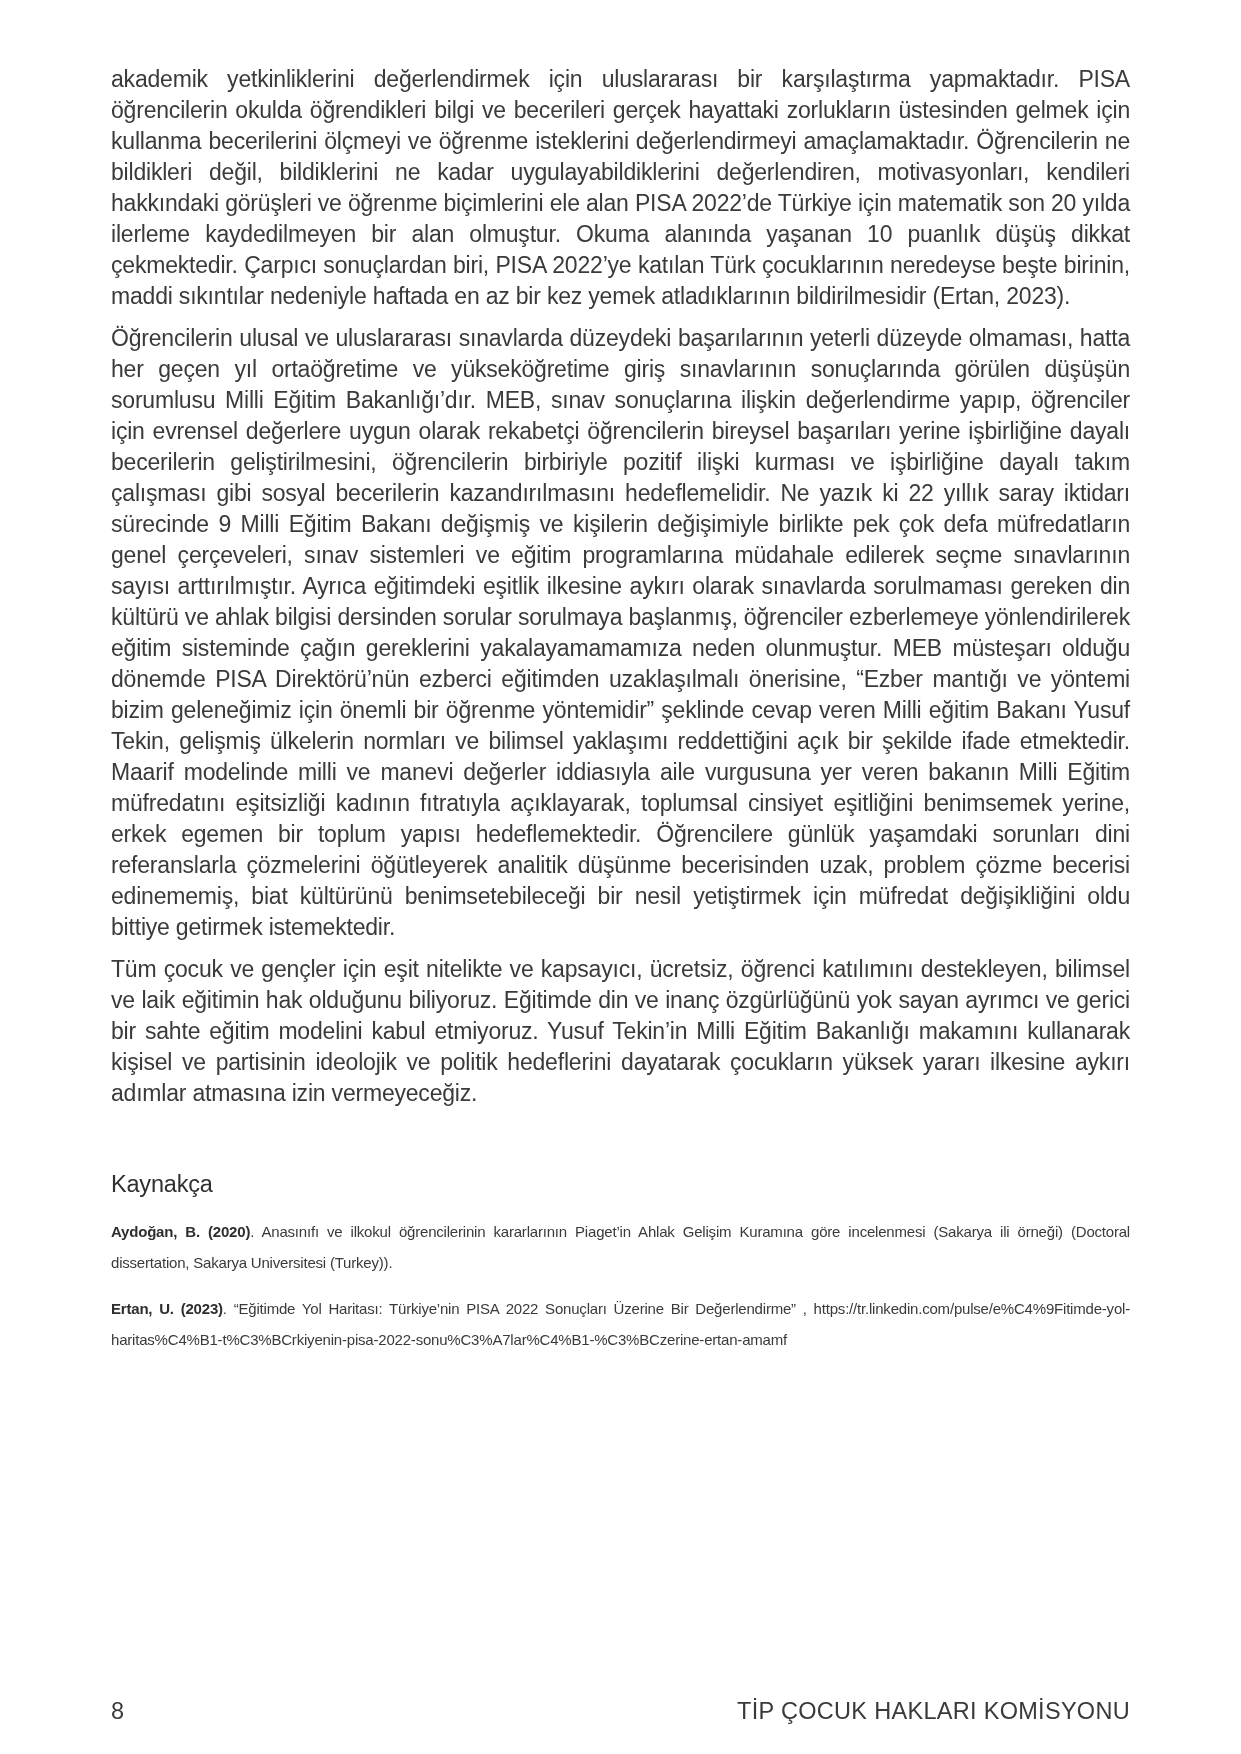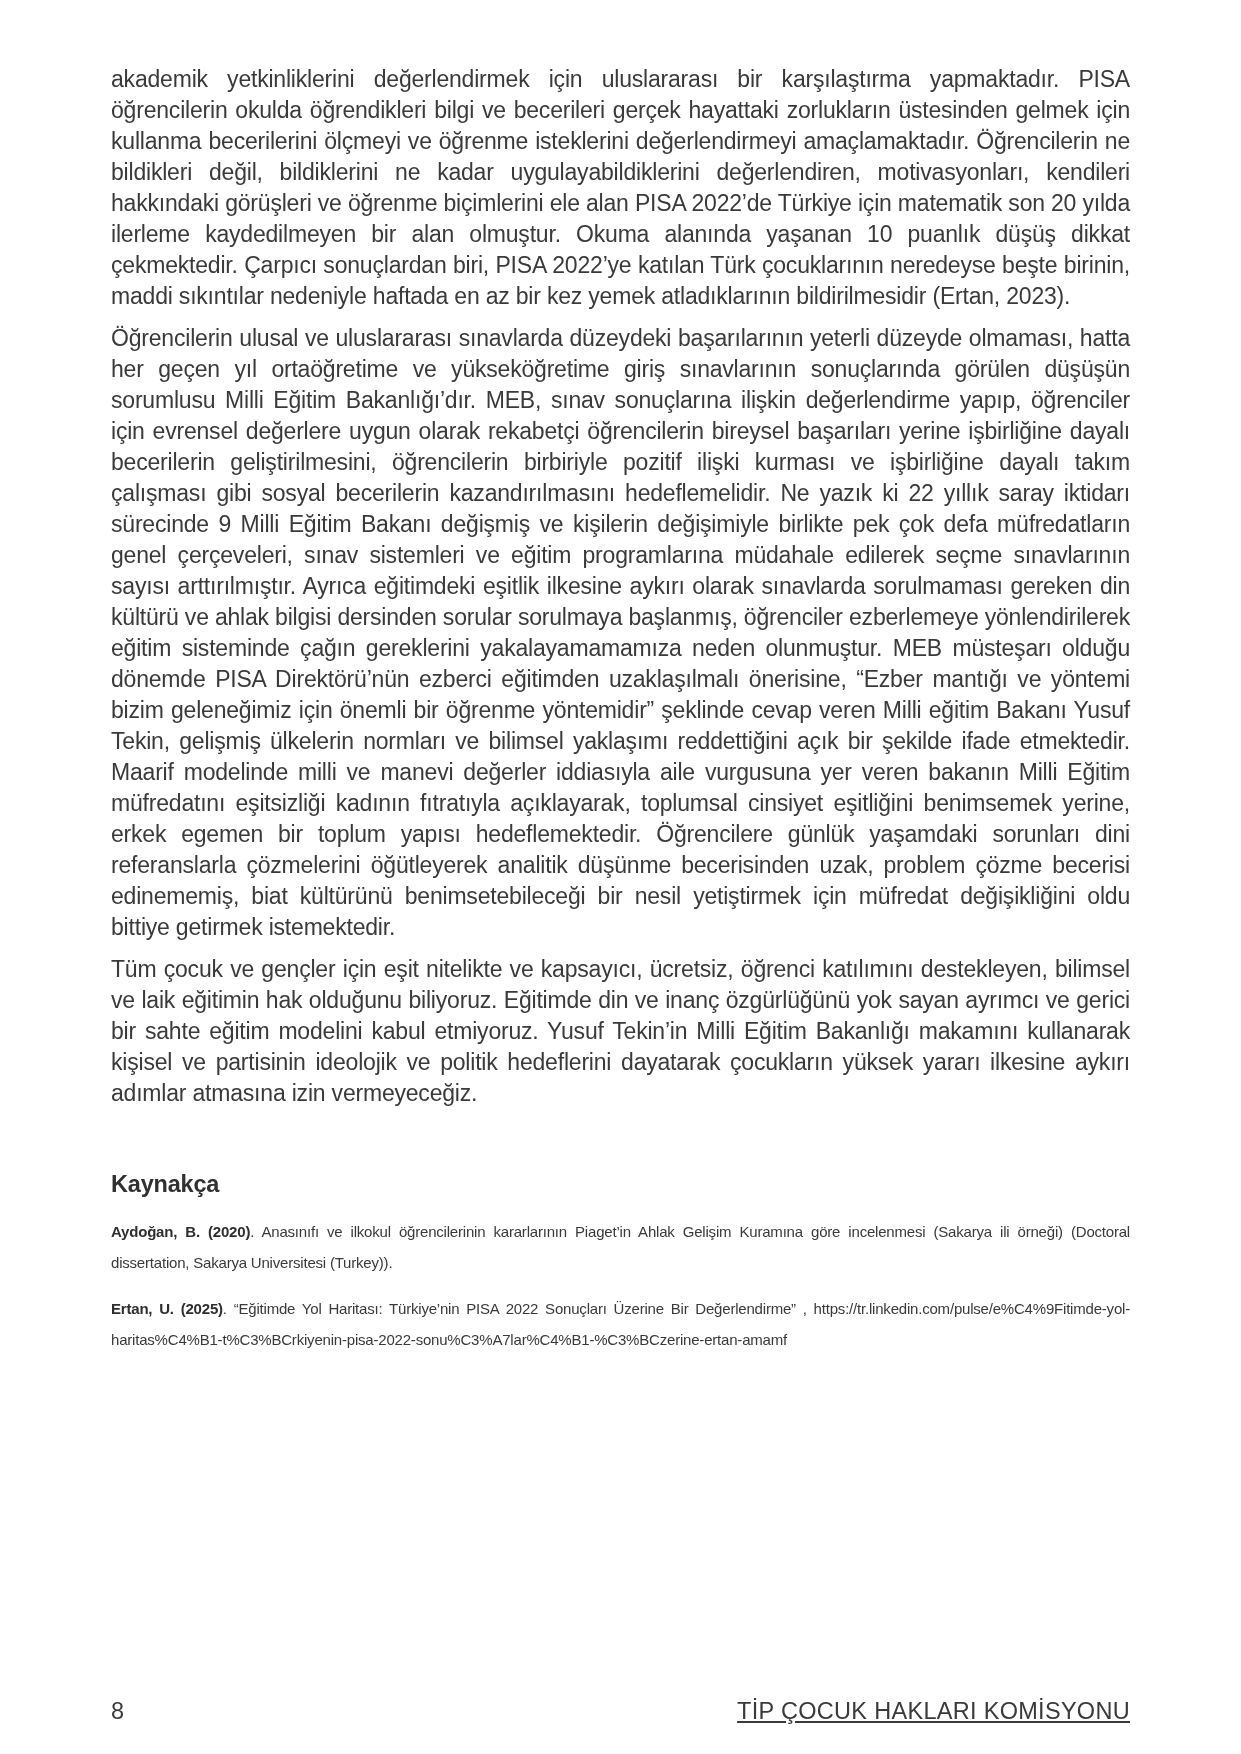--- a/index.html
+++ b/index.html
@@ -28,21 +28,21 @@
     font-size: 23px;
     line-height: 31px;
     letter-spacing: -0.2px;
     text-align: justify;
     text-justify: inter-word;
   }
   h2.refs-heading {
     margin: 60px 0 16px 0;
     font-size: 23.5px;
     line-height: 31px;
-    font-weight: bold;
+    font-weight: normal;
     color: #303030;
     letter-spacing: -0.2px;
   }
   p.reference {
     margin: 0 0 15px 0;
     font-size: 15px;
     line-height: 31px;
     letter-spacing: -0.2px;
     text-align: justify;
     text-justify: inter-word;
@@ -58,21 +58,20 @@
     bottom: 30px;
     display: flex;
     justify-content: space-between;
     align-items: baseline;
     font-size: 23.5px;
     line-height: 26px;
     color: #3a3a3a;
   }
   .footer-org {
     letter-spacing: 0.3px;
-    text-decoration: underline;
   }
 </style>
 </head>
 <body>
 
 <div class="page">
   <main class="content">
 
     <p class="body-paragraph">akademik yetkinliklerini değerlendirmek için uluslararası bir karşılaştırma yapmaktadır. PISA öğrencilerin okulda öğrendikleri bilgi ve becerileri gerçek hayattaki zorlukların üstesinden gelmek için kullanma becerilerini ölçmeyi ve öğrenme isteklerini değerlendirmeyi amaçlamaktadır. Öğrencilerin ne bildikleri değil, bildiklerini ne kadar uygulayabildiklerini değerlendiren, motivasyonları, kendileri hakkındaki görüşleri ve öğrenme biçimlerini ele alan PISA 2022’de Türkiye için matematik son 20 yılda ilerleme kaydedilmeyen bir alan olmuştur. Okuma alanında yaşanan 10 puanlık düşüş dikkat çekmektedir. Çarpıcı sonuçlardan biri, PISA 2022’ye katılan Türk çocuklarının neredeyse beşte birinin, maddi sıkıntılar nedeniyle haftada en az bir kez yemek atladıklarının bildirilmesidir (Ertan, 2023).</p>
 
@@ -80,21 +79,21 @@
 
     <p class="body-paragraph">Tüm çocuk ve gençler için eşit nitelikte ve kapsayıcı, ücretsiz, öğrenci katılımını destekleyen, bilimsel ve laik eğitimin hak olduğunu biliyoruz. Eğitimde din ve inanç özgürlüğünü yok sayan ayrımcı ve gerici bir sahte eğitim modelini kabul etmiyoruz. Yusuf Tekin’in Milli Eğitim Bakanlığı makamını kullanarak kişisel ve partisinin ideolojik ve politik hedeflerini dayatarak çocukların yüksek yararı ilkesine aykırı adımlar atmasına izin vermeyeceğiz.</p>
 
     <h2 class="refs-heading">Kaynakça</h2>
 
     <p class="reference">
       <span class="ref-authors">Aydoğan, B. (2020)</span><span>. Anasınıfı ve ilkokul öğrencilerinin kararlarının Piaget’in Ahlak Gelişim Kuramına göre incelenmesi (Sakarya ili örneği) (Doctoral dissertation, Sakarya Universitesi (Turkey)).</span>
     </p>
 
     <p class="reference">
-      <span class="ref-authors">Ertan, U. (2025)</span><span>. “Eğitimde Yol Haritası: Türkiye’nin PISA 2022 Sonuçları Üzerine Bir Değerlendirme” , https://tr.linkedin.com/pulse/e%C4%9Fitimde-yol-haritas%C4%B1-t%C3%BCrkiyenin-pisa-2022-sonu%C3%A7lar%C4%B1-%C3%BCzerine-ertan-amamf</span>
+      <span class="ref-authors">Ertan, U. (2023)</span><span>. “Eğitimde Yol Haritası: Türkiye’nin PISA 2022 Sonuçları Üzerine Bir Değerlendirme” , https://tr.linkedin.com/pulse/e%C4%9Fitimde-yol-haritas%C4%B1-t%C3%BCrkiyenin-pisa-2022-sonu%C3%A7lar%C4%B1-%C3%BCzerine-ertan-amamf</span>
     </p>
 
 
   </main>
 
   <footer class="page-footer">
     <span class="footer-page-number">8</span>
     <span class="footer-org">TİP ÇOCUK HAKLARI KOMİSYONU</span>
   </footer>
 </div>

